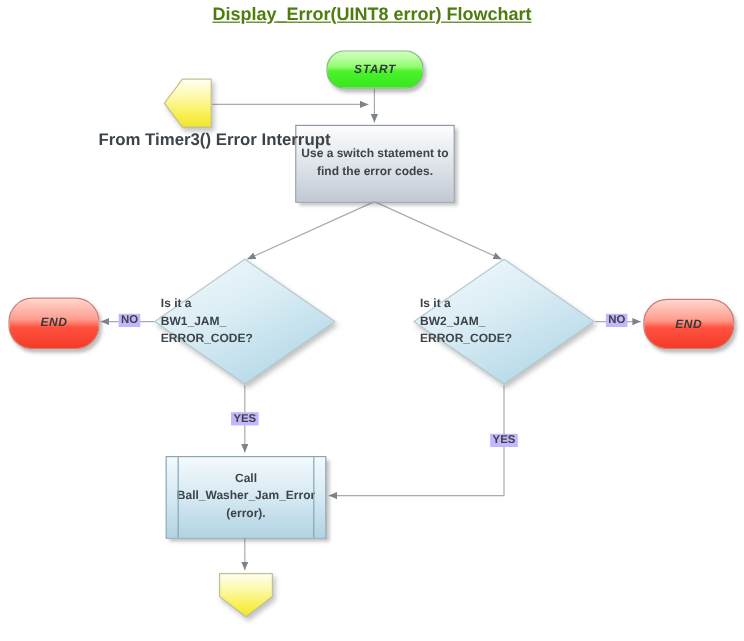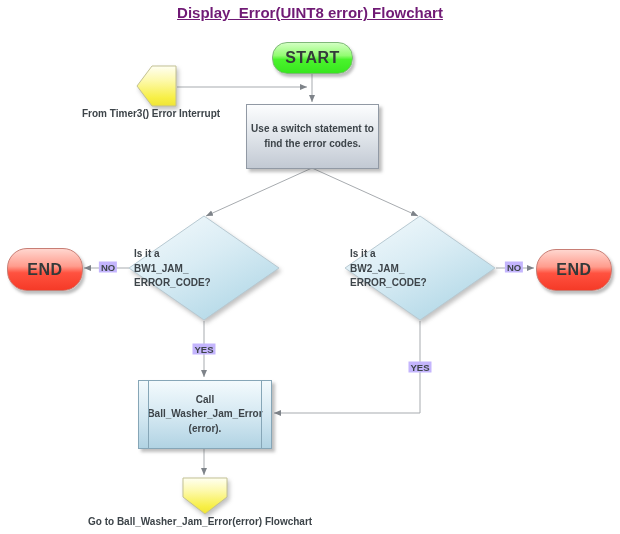--- a/index.html
+++ b/index.html
@@ -3,27 +3,27 @@
 <meta charset="utf-8">
 <style>
   html,body{margin:0;padding:0;background:#fff;}
   #canvas{
     position:relative;width:620px;height:534px;background:#ffffff;overflow:hidden;
     font-family:"Liberation Sans", sans-serif;color:#3d4449;
   }
   .abs{position:absolute;}
   #title{
     top:4px;left:0;width:620px;text-align:center;
-    font-size:15px;font-weight:bold;text-decoration:underline;color:#701a75;
+    font-size:15px;font-weight:bold;text-decoration:underline;color:#4d7c0f;
   }
   
   .terminator{
     display:flex;align-items:center;justify-content:center;
-    font-size:16px;font-weight:bold;color:#343a3a;letter-spacing:.5px;
-    border-radius:20px;box-shadow:2px 3px 3px rgba(90,90,90,.40);
+    font-size:10px;font-weight:bold;color:#343a3a;letter-spacing:.5px;
+    border-radius:20px;box-shadow:2px 3px 3px rgba(90,90,90,.40);font-style:italic;
   }
   #start{
     left:272px;top:42px;width:79px;height:30px;border-radius:15px;
     background:linear-gradient(#d2ffc2 0%, #93fc72 42%, #4af32c 55%, #38e71f 100%);
     border:1px solid #7fb878;
   }
   .end-node{
     background:linear-gradient(#ffd6cf 0%, #ff9c8d 42%, #ff5240 58%, #f53a27 100%);
     border:1px solid #c87e75;
   }
@@ -51,21 +51,21 @@
   }
   #call-box::before{left:9px;}
   #call-box::after{right:9px;}
   
   .diamond-label{
     font-size:10px;font-weight:bold;line-height:1.45;white-space:pre;
   }
   #bw1-label{left:134px;top:247px;width:141px;}
   #bw2-label{left:350px;top:247px;width:141px;}
   
-  .caption{font-size:10px;font-weight:bold;color:#3d4449;white-space:nowrap;}
+  .caption{font-size:14px;font-weight:bold;color:#3d4449;white-space:nowrap;}
   #from-caption{left:82px;top:108px;}
   #goto-caption{left:88px;top:516px;}
   .edge-label{
     font-size:9.5px;font-weight:bold;color:#3d4449;background:#c4b5fd;
     padding:0 2px;transform:translate(-50%,-50%);white-space:nowrap;
   }
   #no-left{left:108px;top:267px;}
   #no-right{left:514px;top:267px;}
   #yes-left{left:204px;top:349px;}
   #yes-right{left:420px;top:367px;}
@@ -128,20 +128,19 @@
 find the error codes.</div>
 
   <div id="bw1-label" class="abs diamond-label">Is it a
 BW1_JAM_
 ERROR_CODE?</div>
   <div id="bw2-label" class="abs diamond-label">Is it a
 BW2_JAM_
 ERROR_CODE?</div>
 
   <div id="from-caption" class="abs caption">From Timer3() Error Interrupt</div>
-  <div id="goto-caption" class="abs caption">Go to Ball_Washer_Jam_Error(error) Flowchart</div>
 
   <div id="no-left" class="abs edge-label">NO</div>
   <div id="no-right" class="abs edge-label">NO</div>
   <div id="yes-left" class="abs edge-label">YES</div>
   <div id="yes-right" class="abs edge-label">YES</div>
 
 </div>
 
 </body></html>

